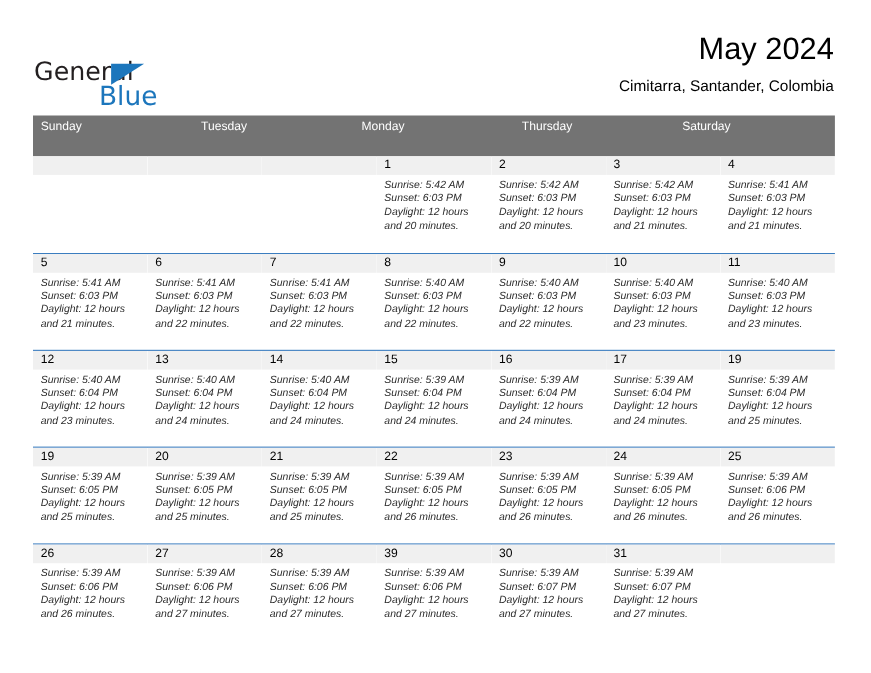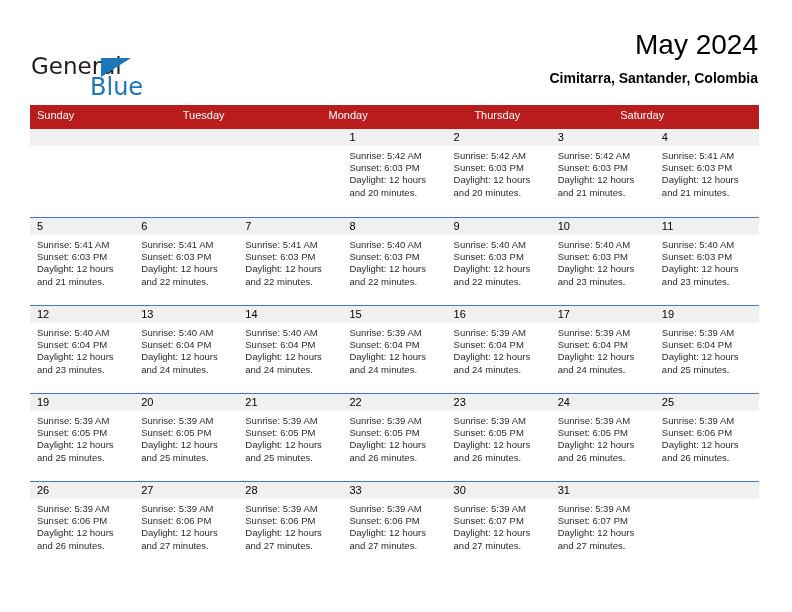--- a/index.html
+++ b/index.html
@@ -78,34 +78,33 @@
     color: #000000;
     line-height: 34px;
     white-space: nowrap;
   }
   .cal-subtitle {
     font-size: 14px;
     color: #000000;
     line-height: 20px;
     margin-top: 6px;
     white-space: nowrap;
-    font-weight: bold;
   }
 
   
   .calendar {
     position: absolute;
     left: 30px;
     top: 105px;
     width: 729px;
   }
   .weekdays {
     display: flex;
-    background: #b91c1c;
-    height: 24px;
+    background: #737373;
+    height: 37px;
   }
   .weekday {
     flex: 1 1 0;
     color: #ffffff;
     font-size: 11px;
     line-height: 20px;
     padding-left: 7px;
     box-sizing: border-box;
     white-space: nowrap;
     overflow: hidden;
@@ -131,20 +130,21 @@
   }
   .day-num {
     font-size: 11px;
     color: #000000;
     line-height: 17px;
     padding-left: 7px;
     display: block;
   }
   .day-lines {
     padding: 4px 4px 0 7px;
+    font-style: italic;
   }
   .day-line {
     font-size: 9.5px;
     line-height: 12.2px;
     color: #2b2b2b;
     white-space: nowrap;
   }
   .day.empty .day-num-band {
     background: #f0f0f0;
   }
@@ -523,21 +523,21 @@
             </div>
             <div class="day-lines">
               <div class="day-line">Sunrise: 5:39 AM</div>
               <div class="day-line">Sunset: 6:06 PM</div>
               <div class="day-line">Daylight: 12 hours</div>
               <div class="day-line">and 27 minutes.</div>
             </div>
           </div>
           <div class="day">
             <div class="day-num-band">
-              <span class="day-num">33</span>
+              <span class="day-num">39</span>
             </div>
             <div class="day-lines">
               <div class="day-line">Sunrise: 5:39 AM</div>
               <div class="day-line">Sunset: 6:06 PM</div>
               <div class="day-line">Daylight: 12 hours</div>
               <div class="day-line">and 27 minutes.</div>
             </div>
           </div>
           <div class="day">
             <div class="day-num-band">

